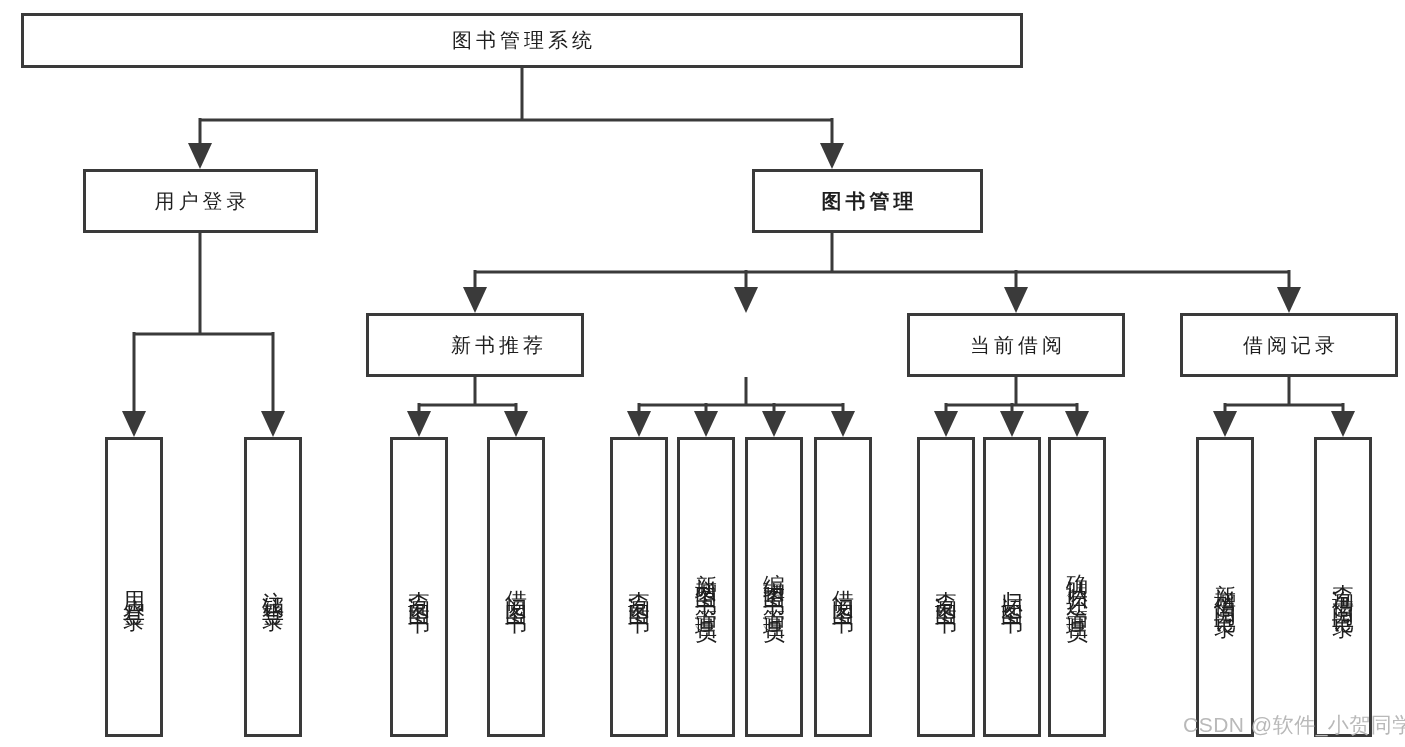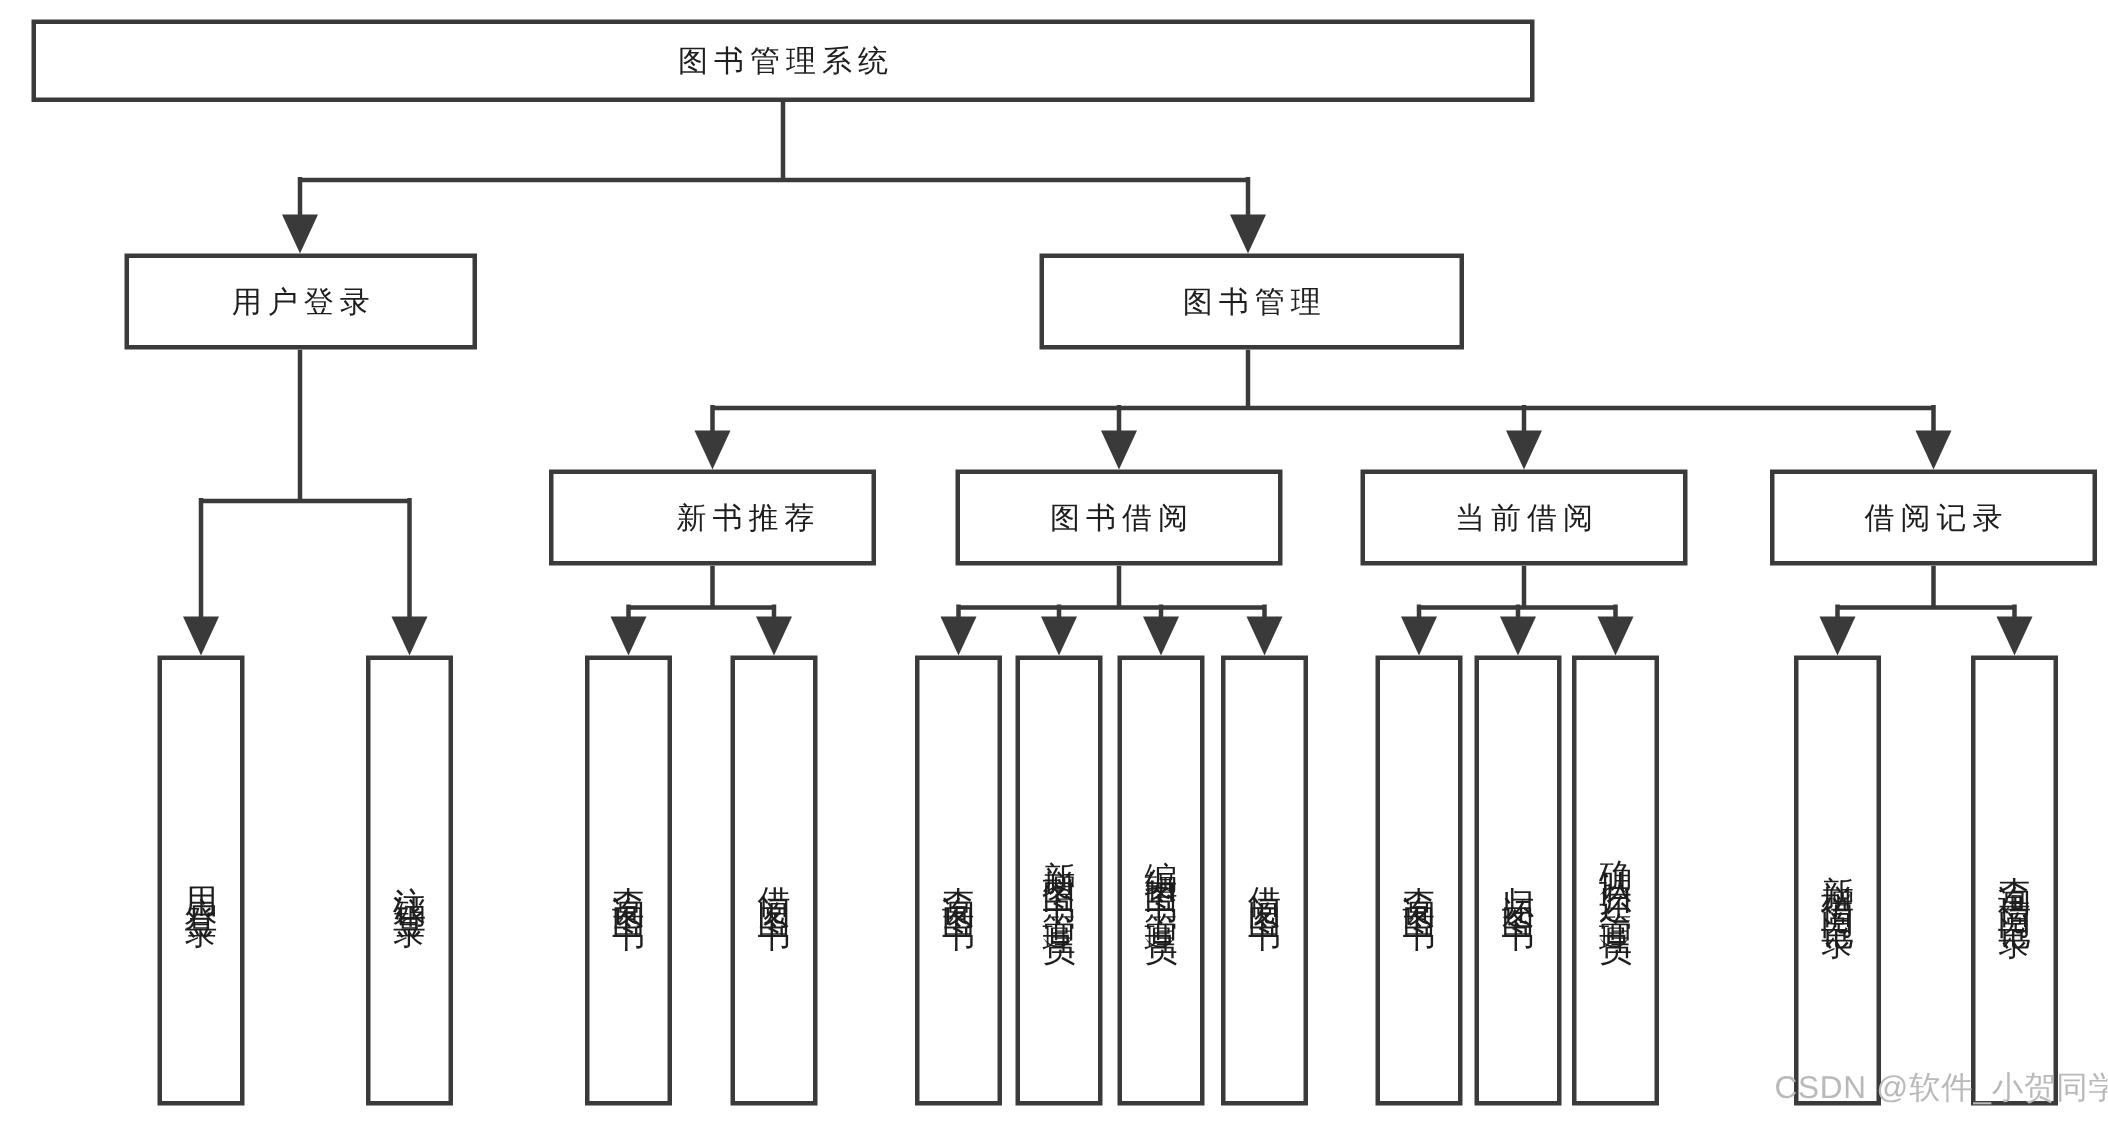--- a/index.html
+++ b/index.html
@@ -109,29 +109,26 @@
       </g>
   </svg>
 
   <div class="node" style="left:21px; top:13px; width:1002px; height:55px;">
     <span class="h-label">图书管理系统</span>
   </div>
 
   <div class="node" style="left:83px; top:169px; width:235px; height:64px;">
     <span class="h-label">用户登录</span>
   </div>
-  <div class="node" style="left:693px; top:169px; width:283px; height:64px;">
+  <div class="node" style="left:752px; top:169px; width:231px; height:64px;font-weight:bold;">
     <span class="h-label">图书管理</span>
   </div>
 
   <div class="node" style="left:366px; top:313px; width:218px; height:64px;padding-left:44px;">
     <span class="h-label">新书推荐</span>
-  </div>
-  <div class="node" style="left:637px; top:313px; width:218px; height:64px;">
-    <span class="h-label">图书借阅</span>
   </div>
   <div class="node" style="left:907px; top:313px; width:218px; height:64px;">
     <span class="h-label">当前借阅</span>
   </div>
   <div class="node" style="left:1180px; top:313px; width:218px; height:64px;">
     <span class="h-label">借阅记录</span>
   </div>
 
   <div class="node leaf" style="left:105px; top:437px; width:58px; height:300px;">
     <span class="v-label">用户登录</span>

